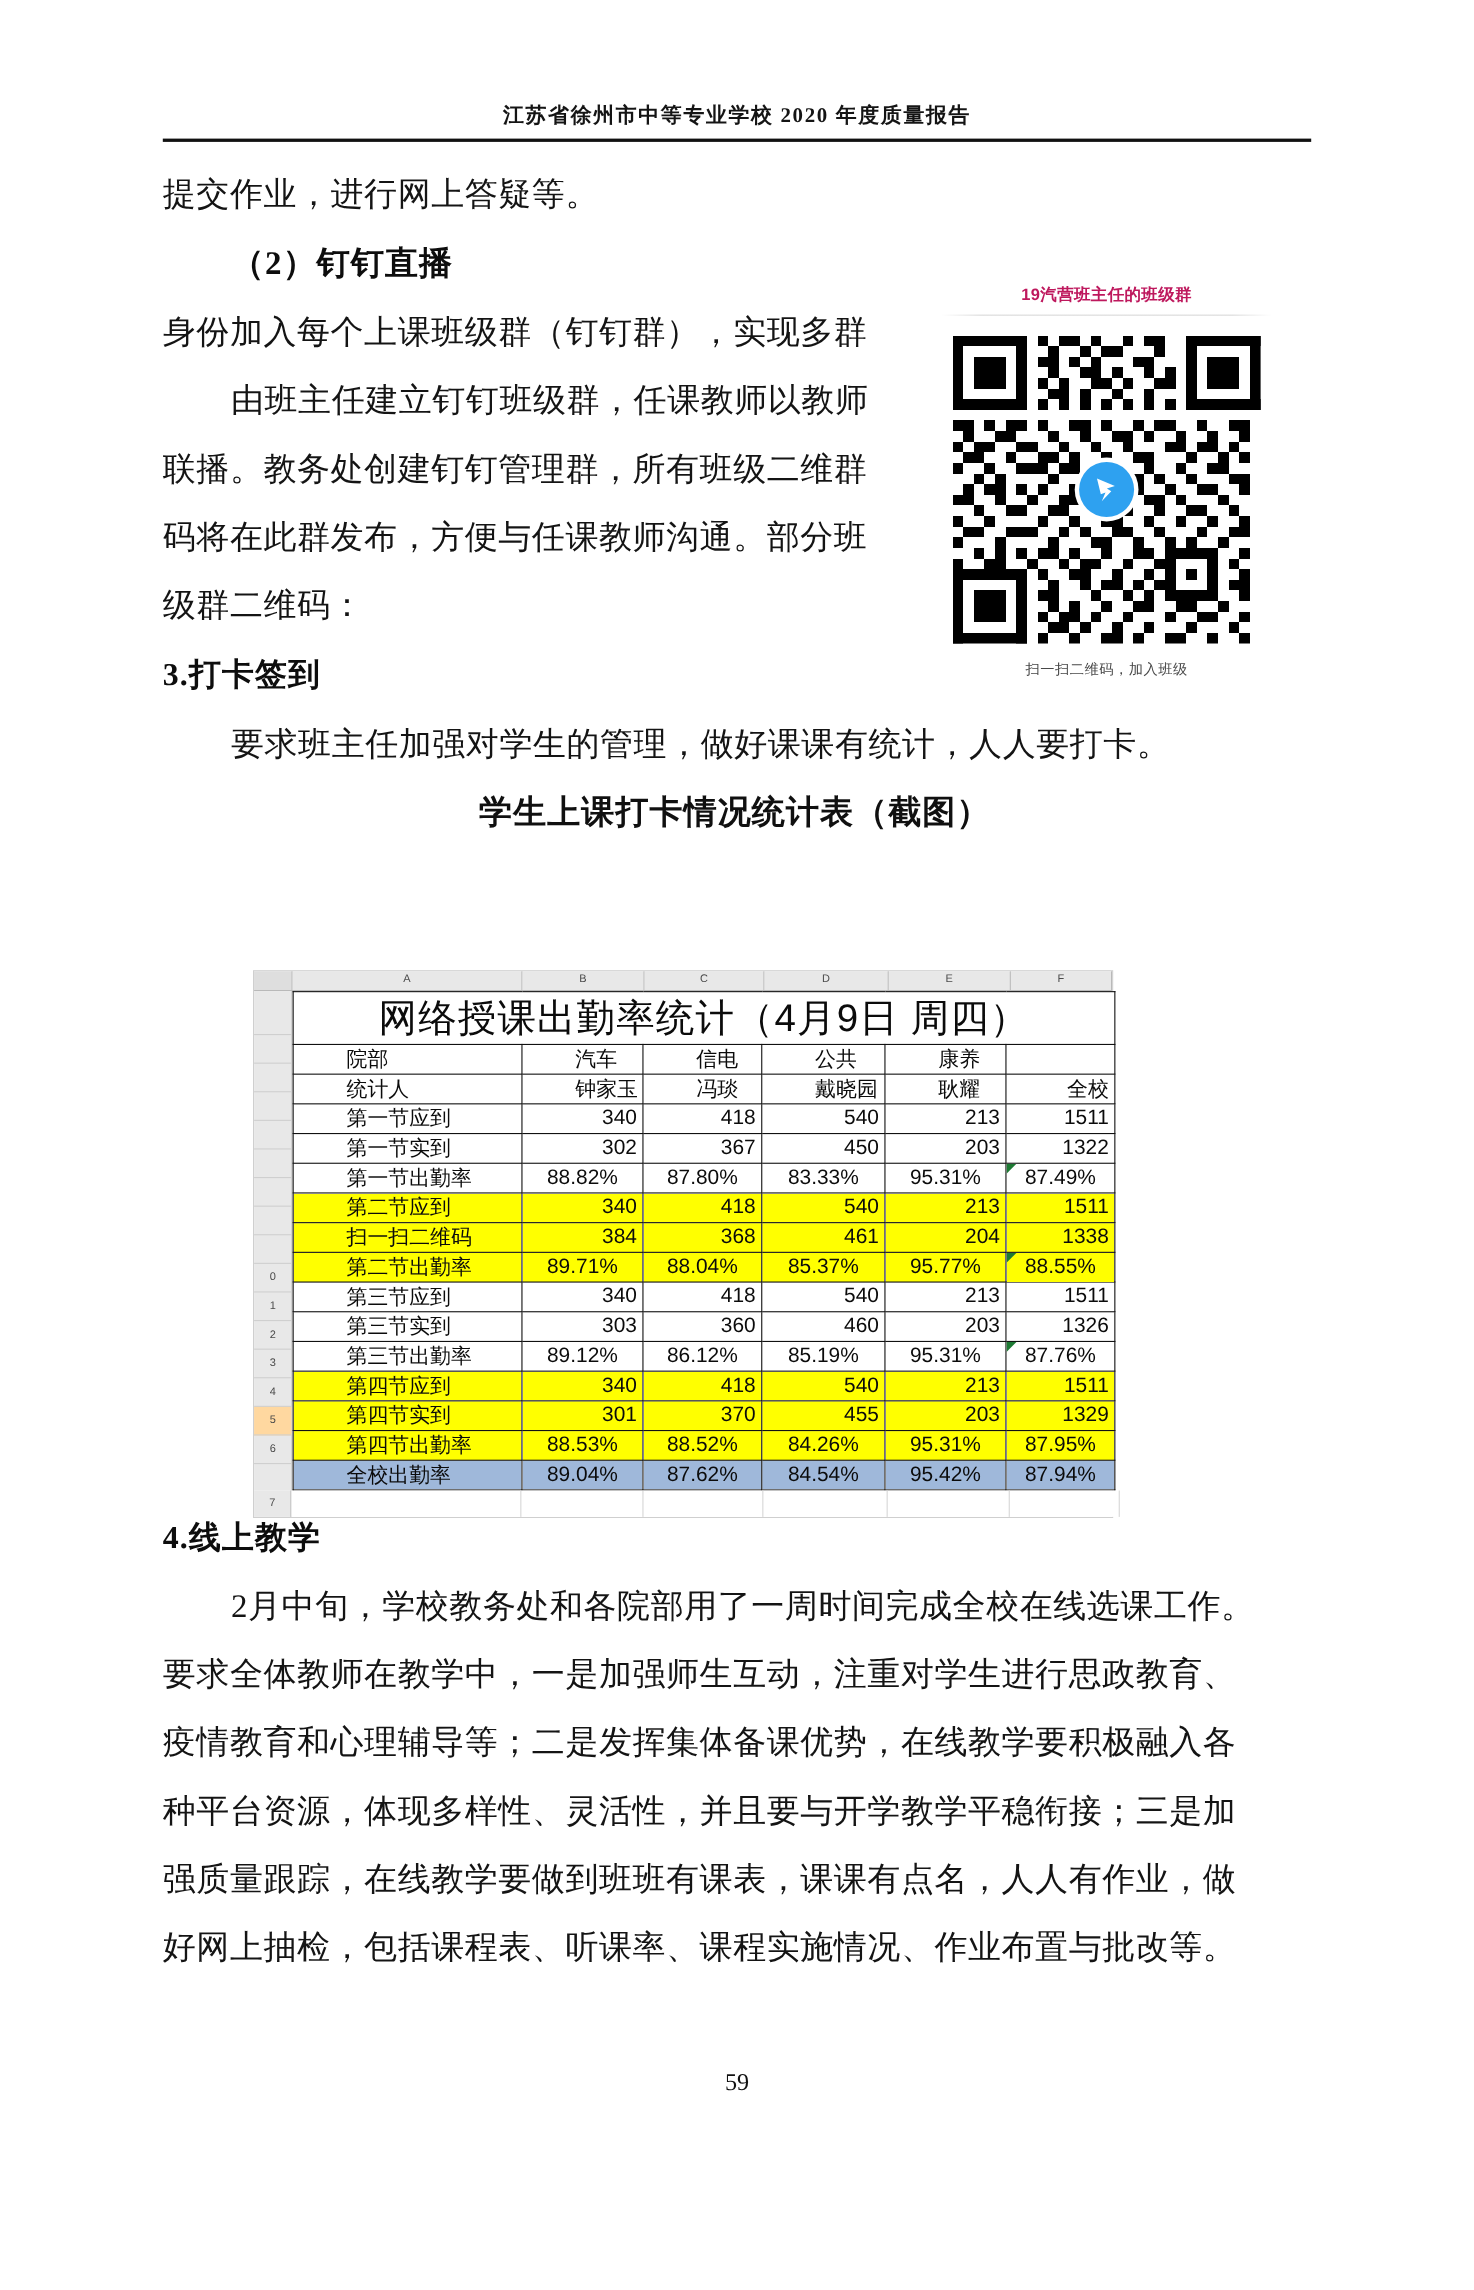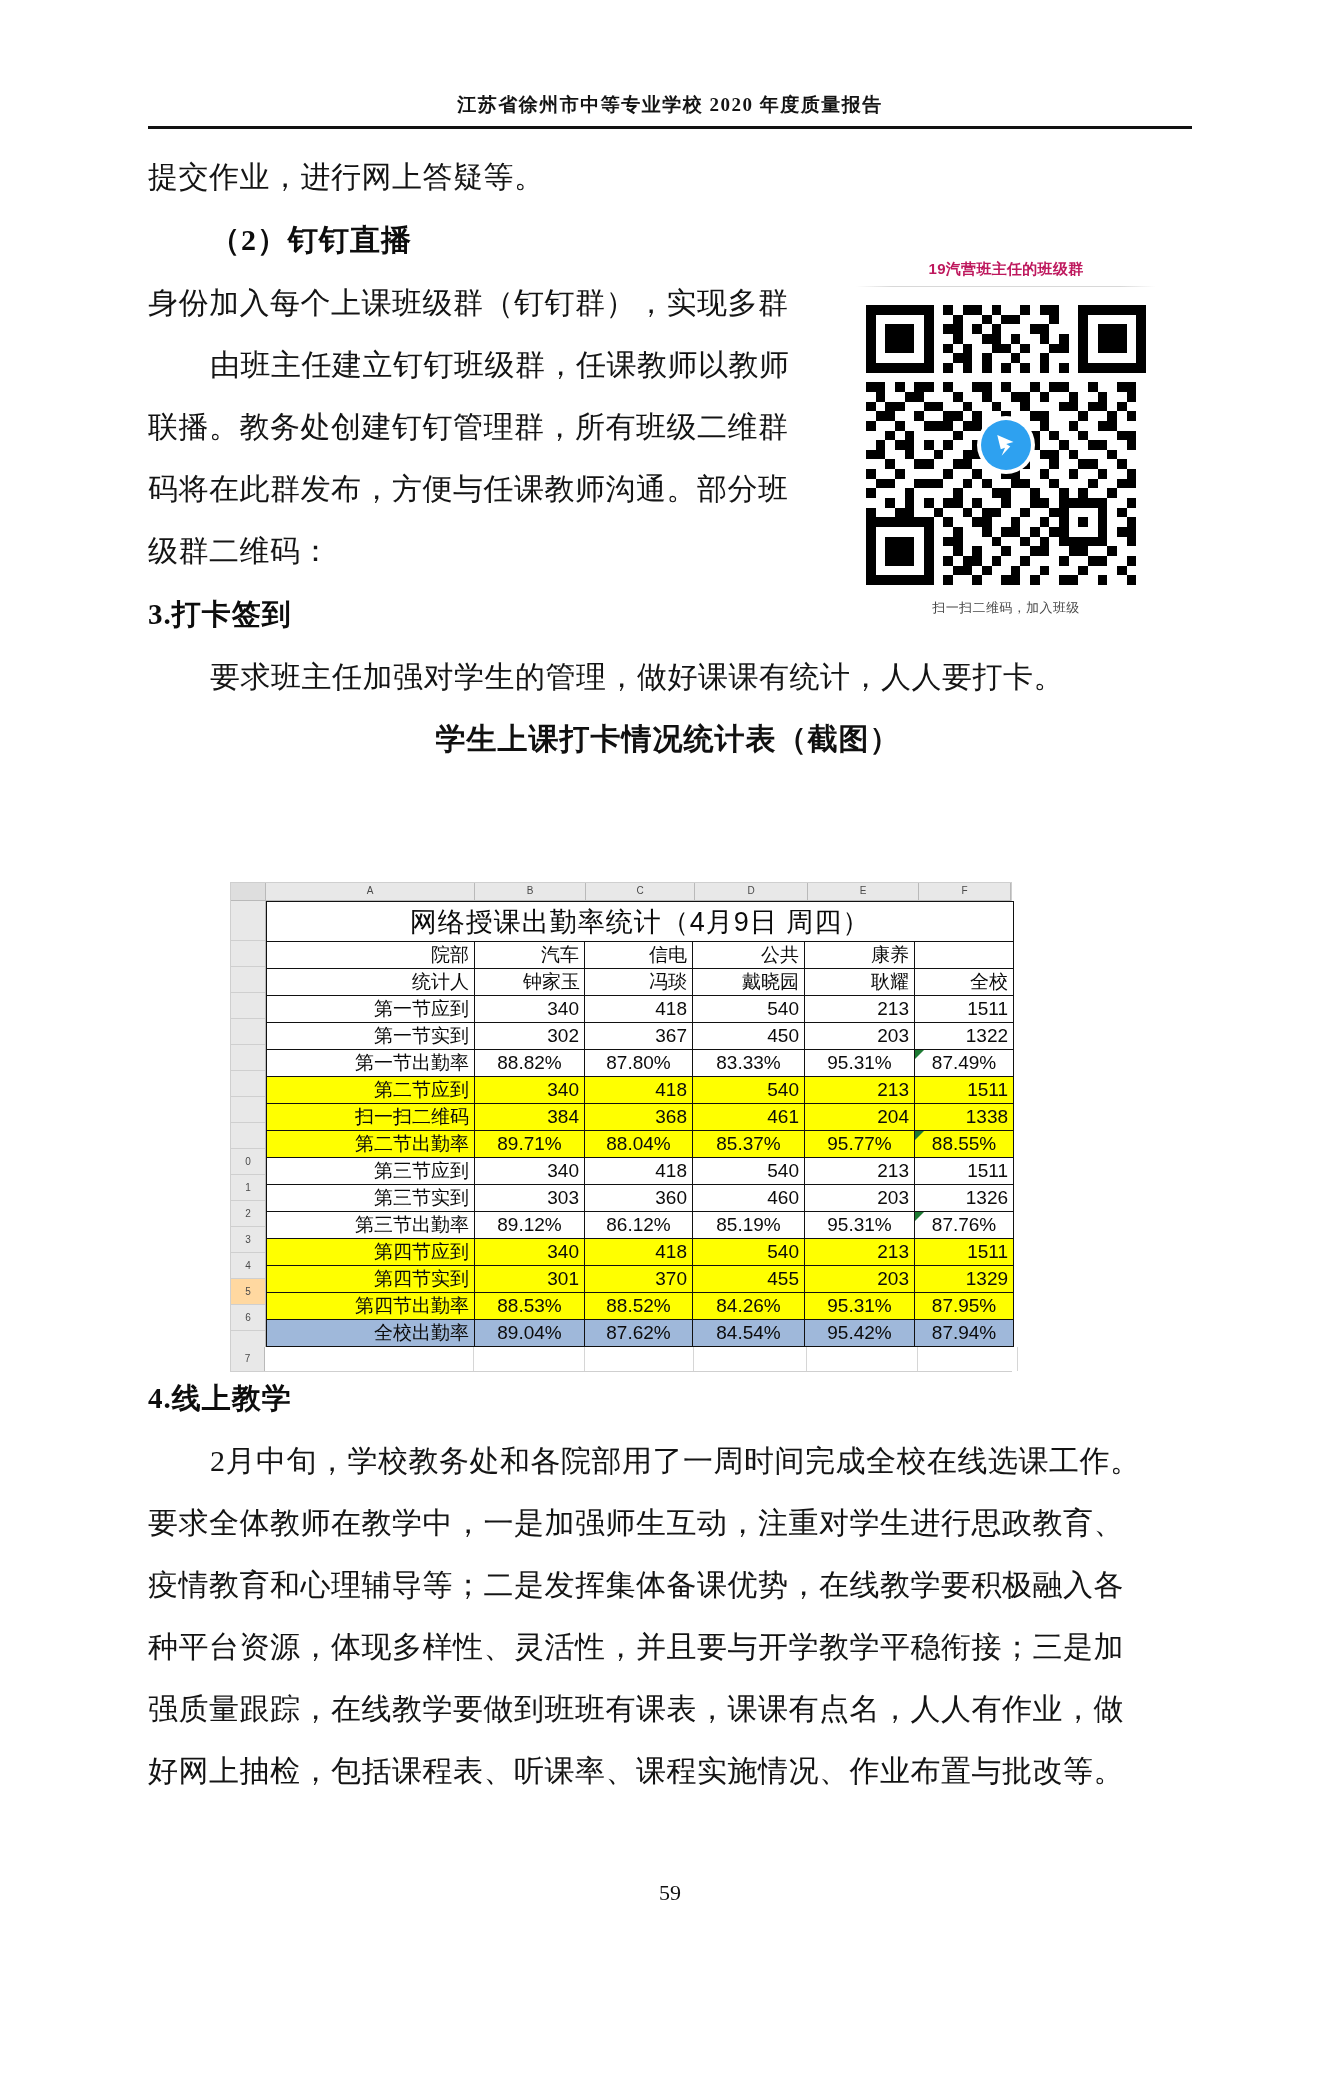--- a/index.html
+++ b/index.html
@@ -220,29 +220,29 @@
     height: 26px;
     padding: 0 5px;
     box-sizing: border-box;
     color: #0b0b0b;
     font-family: "Liberation Sans", "DejaVu Sans", sans-serif;
     white-space: nowrap;
     overflow: hidden;
   }
   table.sheet td.title-cell {
     height: 40px;
-    font-size: 27px;
+    font-size: 35px;
     text-align: center;
     letter-spacing: 1px;
     border-left: 1px solid #111;
     border-right: 1px solid #111;
     border-top: 1px solid #111;
     border-bottom: 1px solid #111;
   }
-  table.sheet td.lbl { text-align: right; padding-left: 48px; }
+  table.sheet td.lbl { text-align: left; padding-left: 48px; }
   table.sheet td.num { text-align: right; }
   table.sheet td.ctr { text-align: center; }
   table.sheet td.blank-right { border: 1px solid #111; }
   tr.hl td { background: #ffff00; margin-top: 33px; }
   tr.tot td { background: #9fb8da; }
   td.flagged { position: relative; }
   td.flagged::before {
     content: "";
     position: absolute;
     left: 0; top: 0;

